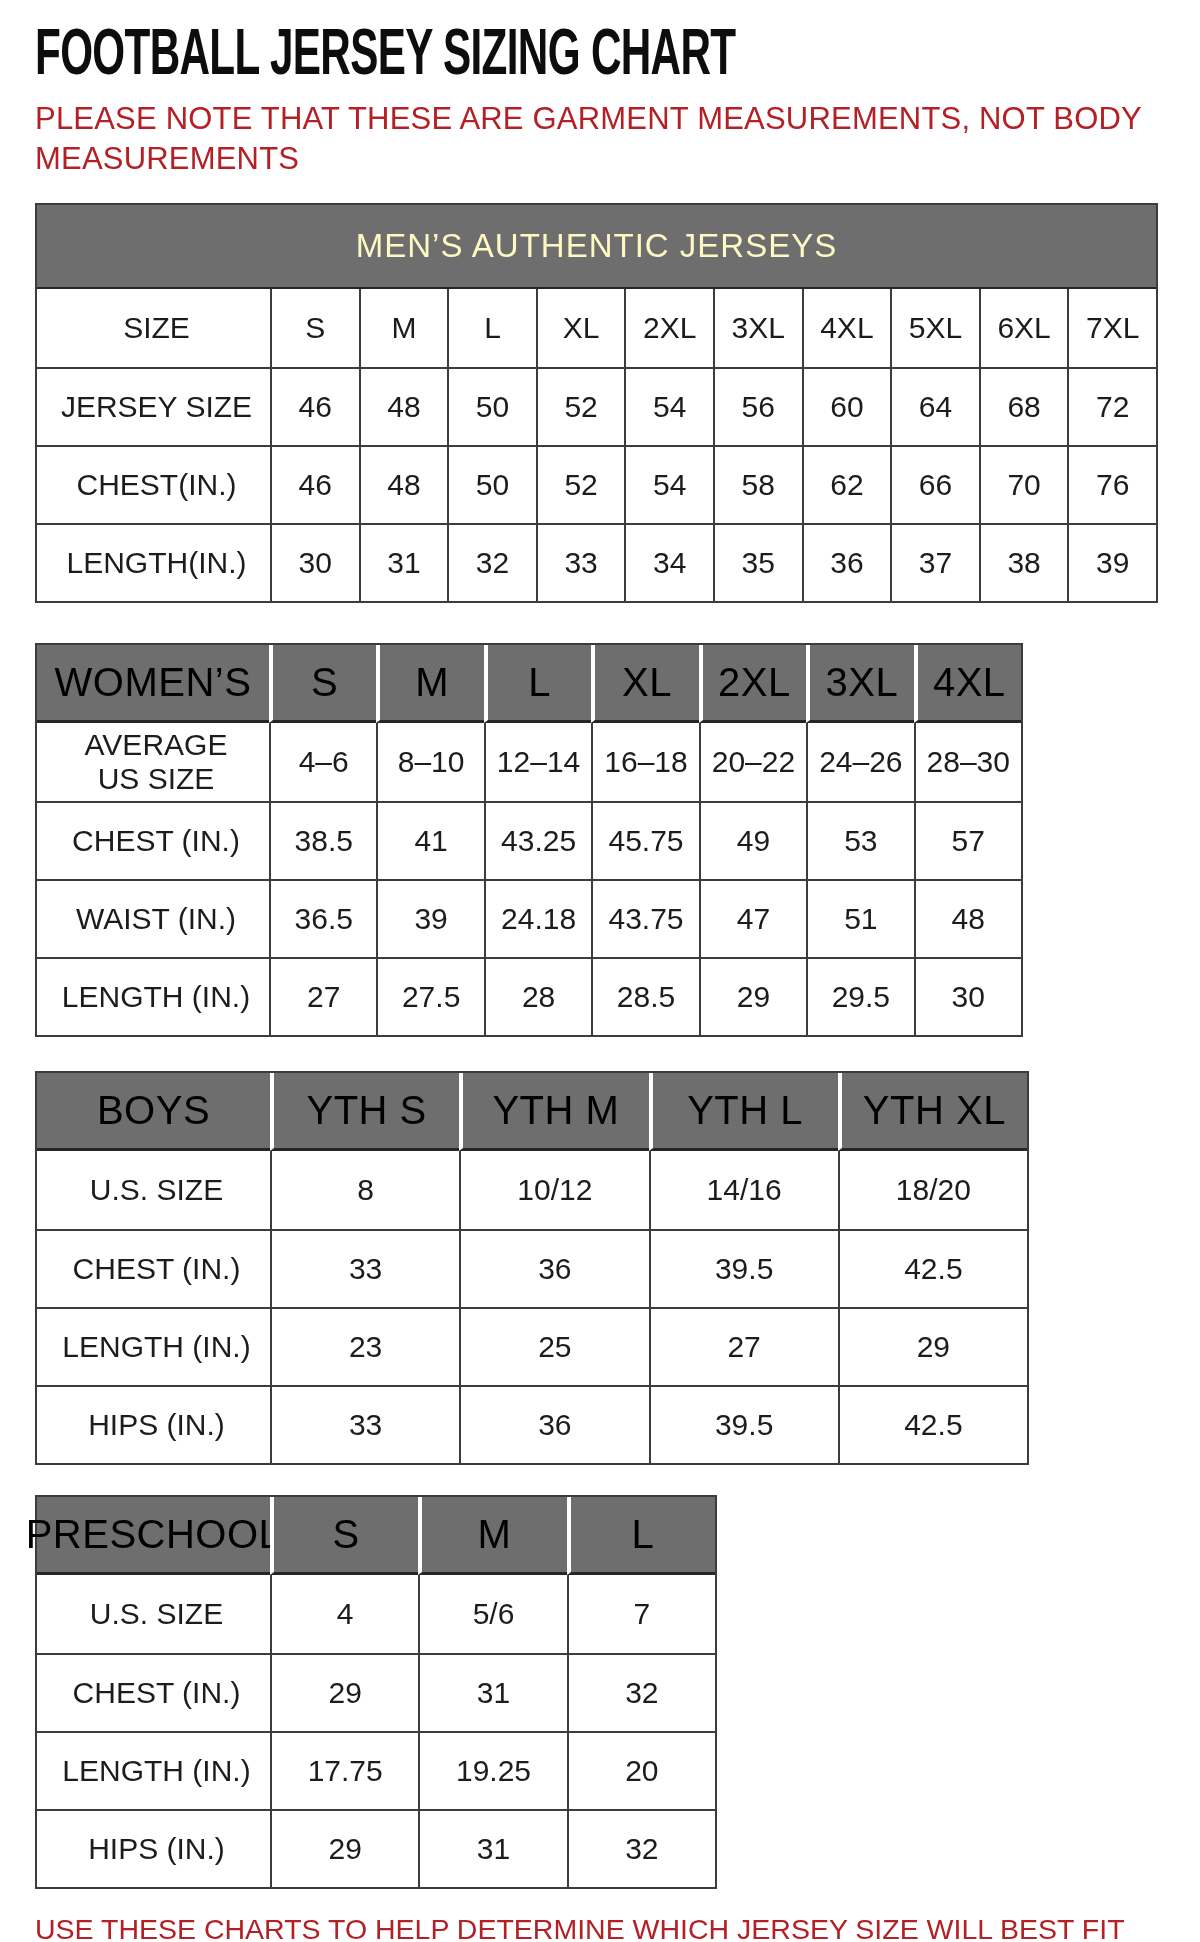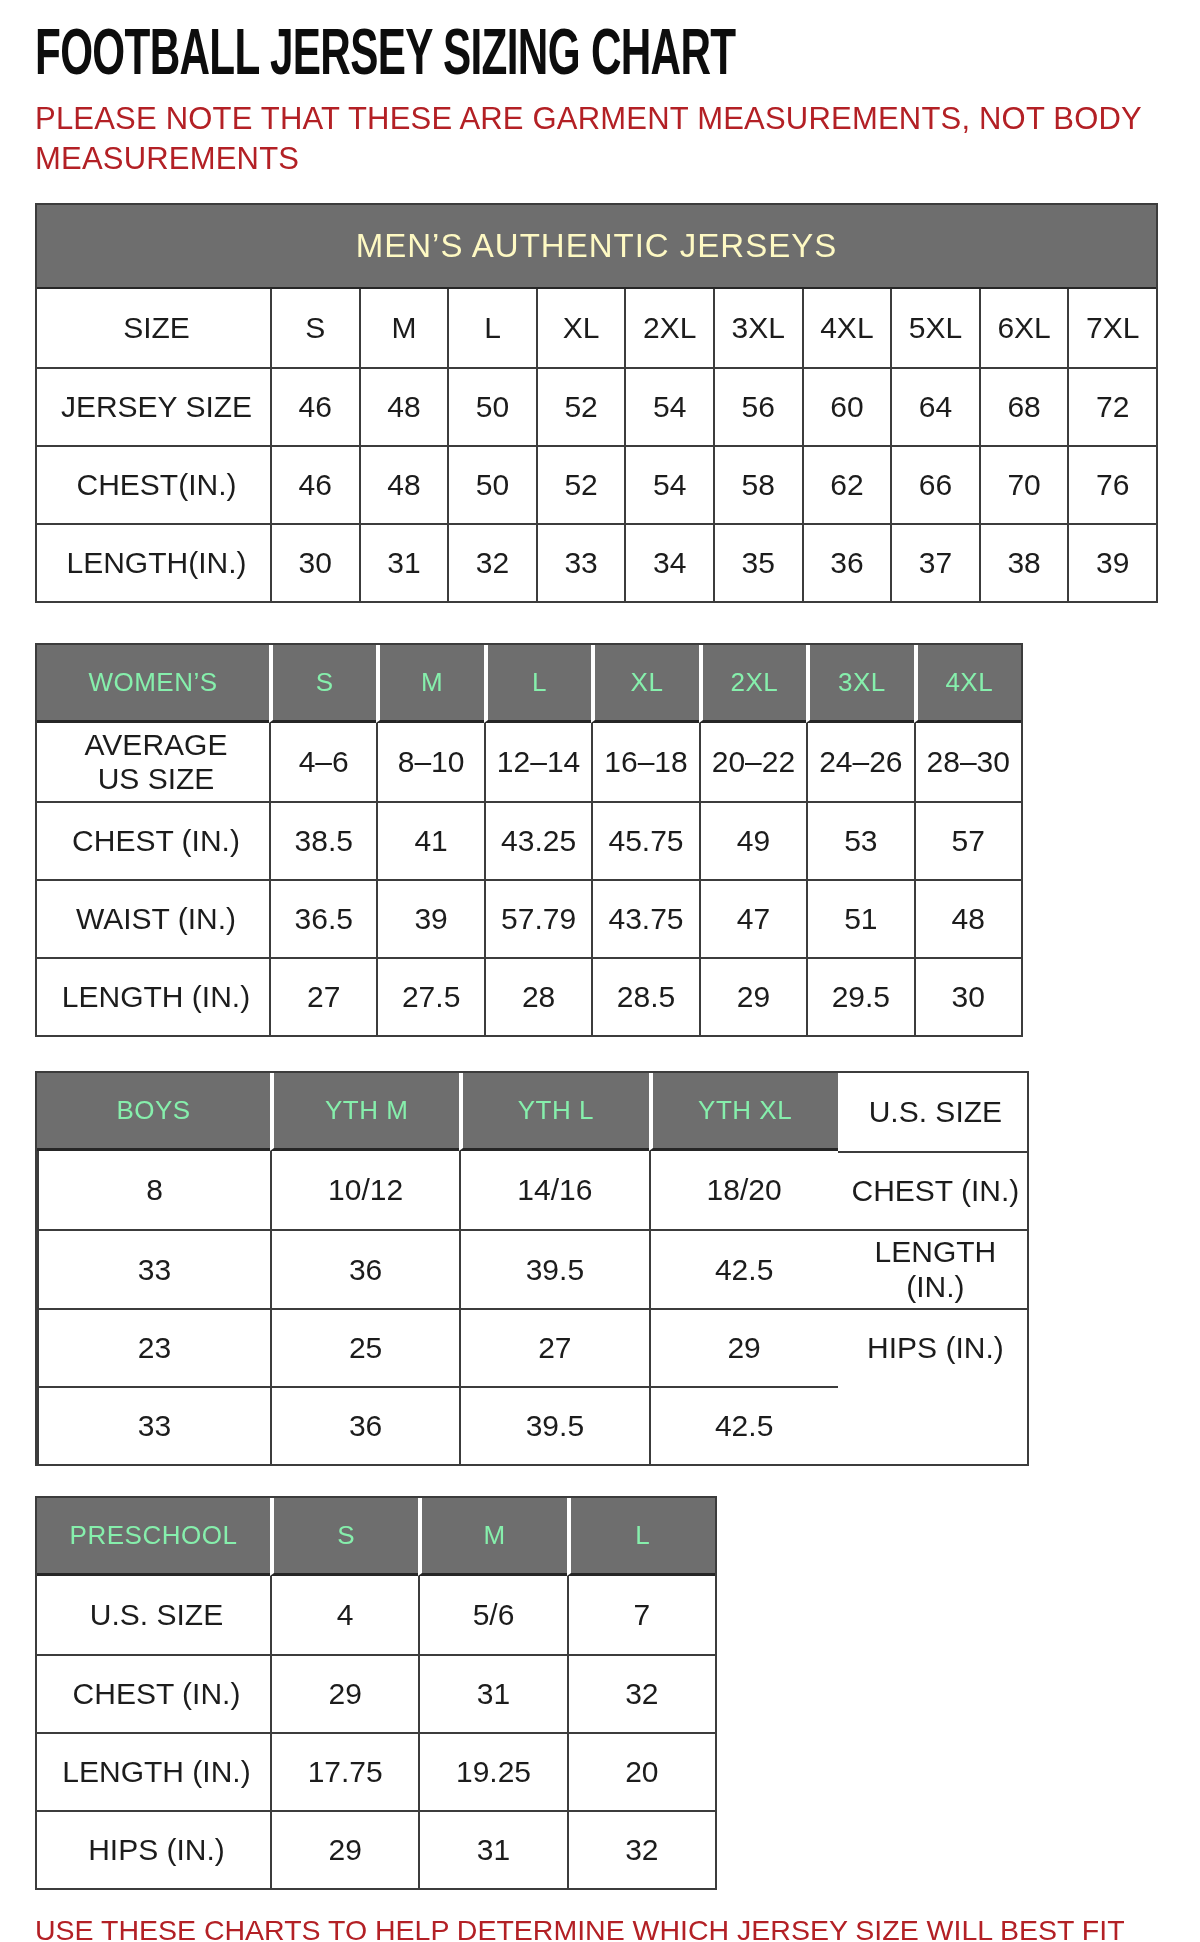--- a/index.html
+++ b/index.html
@@ -42,24 +42,24 @@
     grid-column: 1 / -1;
     background: var(--header-gray);
     color: #fef9c3;
     min-height: 84px;
     display: flex; align-items: center; justify-content: center;
     font-size: 33px; letter-spacing: 1px;
     border-bottom: 2px solid var(--cell-border-dark);
   }
   .th {
     background: var(--header-gray);
-    color: #86efac;
+    color: #000000;
     min-height: 78px;
     display: flex; align-items: center; justify-content: center;
-    font-size: 26px; letter-spacing: 0.5px;
+    font-size: 40px; letter-spacing: 0.5px;
     border-bottom: 3px solid var(--cell-border-dark);
   }
   .th:not(.first) { border-left: 4px solid #ffffff; }
   .td {
     background: #fff;
     color: var(--cell-text);
     min-height: 78px;
     display: flex; align-items: center; justify-content: center;
     text-align: center;
     font-size: 30px;
@@ -149,36 +149,37 @@
         <div class="td">38.5</div>
         <div class="td">41</div>
         <div class="td">43.25</div>
         <div class="td">45.75</div>
         <div class="td">49</div>
         <div class="td">53</div>
         <div class="td">57</div>
         <div class="td col0 label">WAIST (IN.)</div>
         <div class="td">36.5</div>
         <div class="td">39</div>
-        <div class="td">57.79</div>
+        <div class="td">24.18</div>
         <div class="td">43.75</div>
         <div class="td">47</div>
         <div class="td">51</div>
         <div class="td">48</div>
         <div class="td col0 label">LENGTH (IN.)</div>
         <div class="td">27</div>
         <div class="td">27.5</div>
         <div class="td">28</div>
         <div class="td">28.5</div>
         <div class="td">29</div>
         <div class="td">29.5</div>
         <div class="td">30</div>
       </div>
       <div class="sizing-table" style="width: 994px; grid-template-columns: 233px repeat(4, 1fr); --mt: 34px;">
         <div class="th first">BOYS</div>
+        <div class="th">YTH S</div>
         <div class="th">YTH M</div>
         <div class="th">YTH L</div>
         <div class="th">YTH XL</div>
         <div class="td col0 label row0">U.S. SIZE</div>
         <div class="td row0">8</div>
         <div class="td row0">10/12</div>
         <div class="td row0">14/16</div>
         <div class="td row0">18/20</div>
         <div class="td col0 label">CHEST (IN.)</div>
         <div class="td">33</div>

